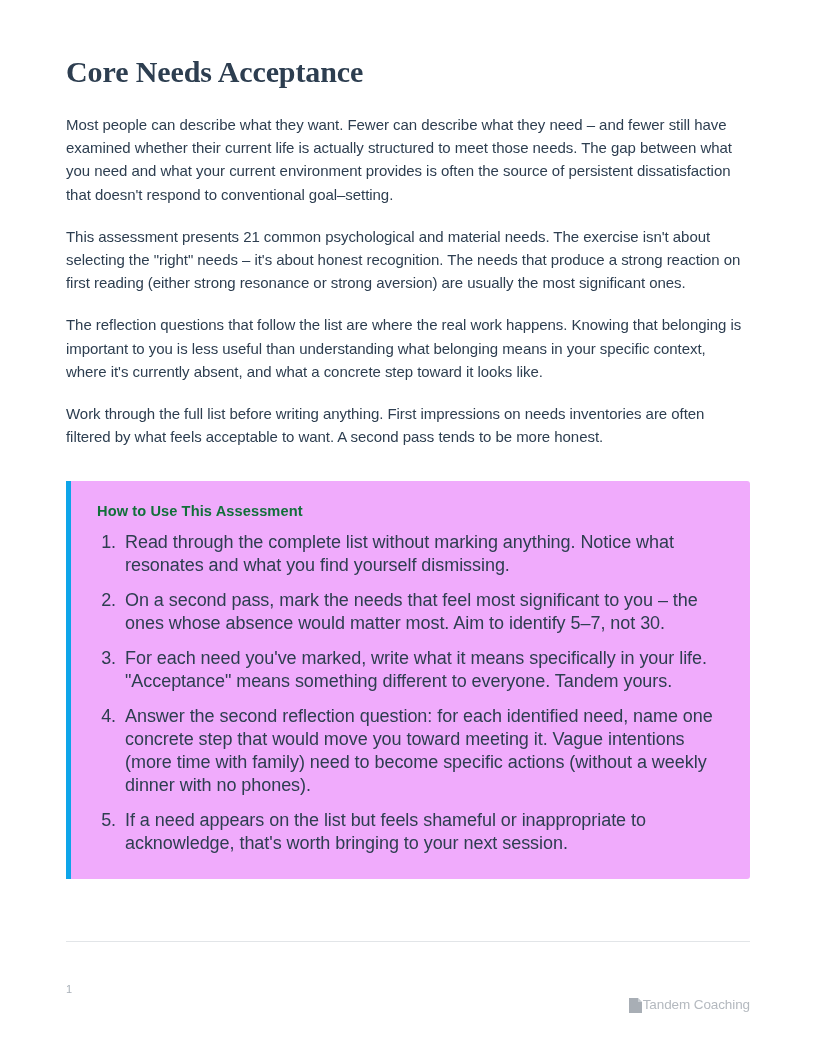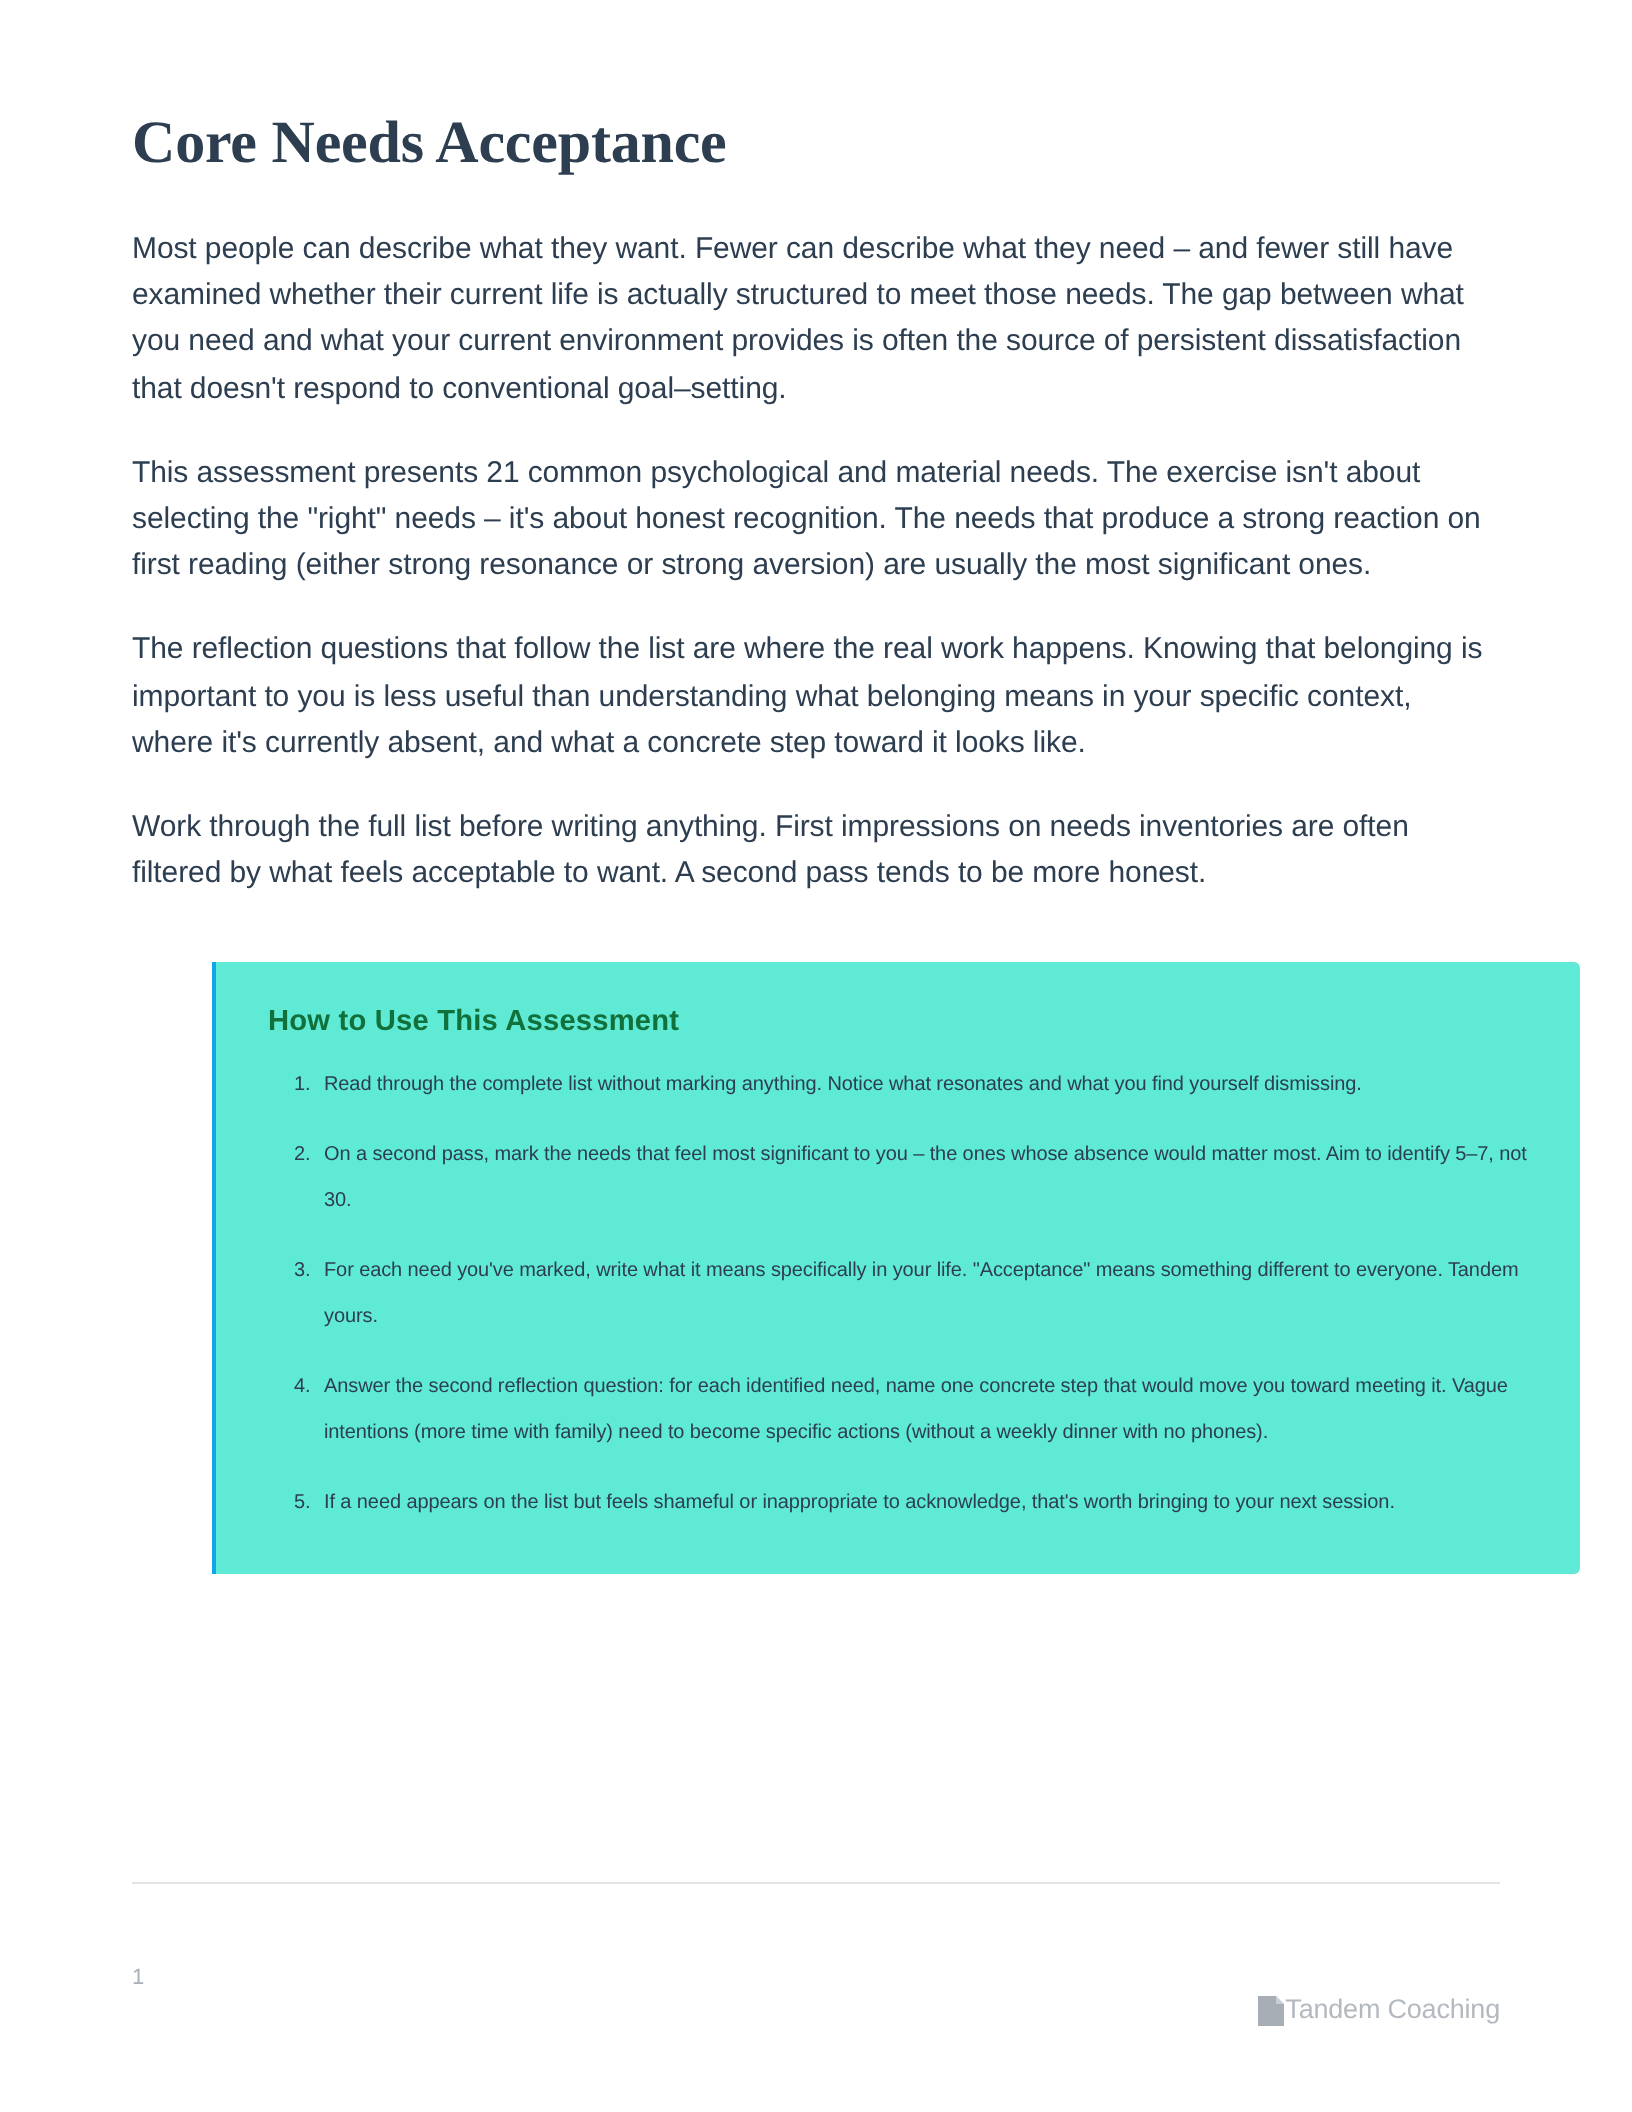--- a/index.html
+++ b/index.html
@@ -42,42 +42,41 @@
     line-height: 23.2px;
     margin: 0 0 19px 0;
     color: #2d3e50;
     max-width: 684px;
     letter-spacing: -0.05px;
   }
   p.body-par:last-child { margin-bottom: 0; }
 
   .callout {
     margin-top: 33px;
-    background: #5eead4;
-    border-left: 2px solid #0ea5e9;
+    background: #f0abfc;
+    border-left: 5px solid #0ea5e9;
     border-radius: 0 3px 3px 0;
     padding: 22px 26px 24px 26px;
     box-sizing: border-box;
     width: 684px;
-    margin-left: 40px;
   }
   .callout-title {
     font-size: 14.6px;
     font-weight: bold;
     color: #12703a;
     margin: 0 0 12px 0;
     letter-spacing: 0.1px;
   }
   ol.callout-list {
     margin: 0;
     padding-left: 24px;
     list-style-position: outside;
   }
   ol.callout-list li {
-    font-size: 10px;
+    font-size: 18px;
     line-height: 23px;
     color: #2d3e50;
     margin-bottom: 12px;
     padding-left: 4px;
     letter-spacing: -0.05px;
   }
   ol.callout-list li:last-child { margin-bottom: 0; }
 
   .footer-rule {
     position: absolute;

